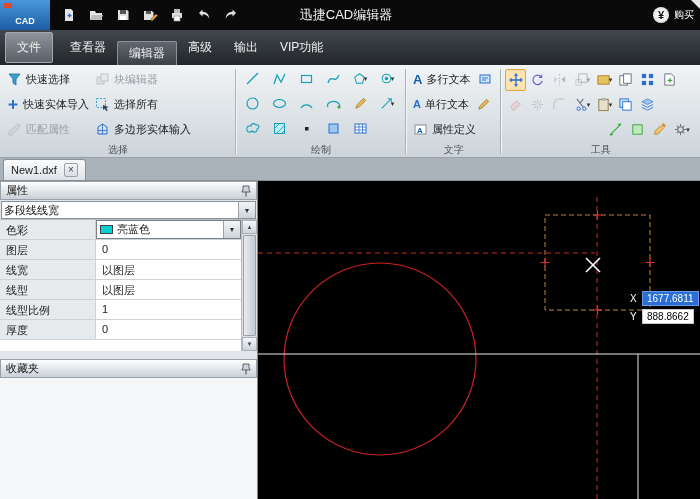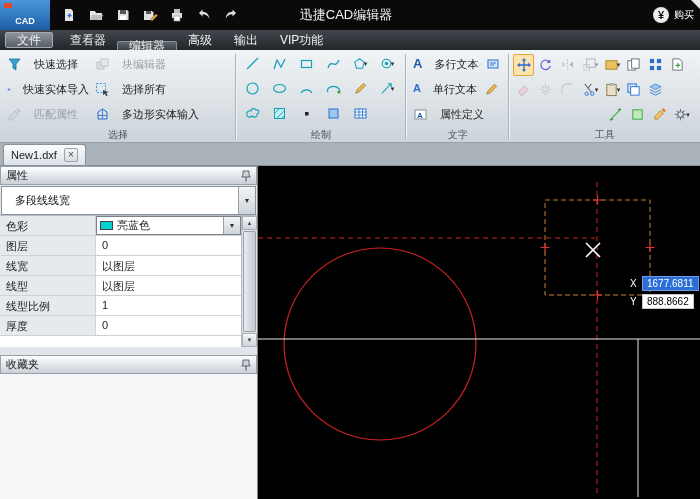--- a/index.html
+++ b/index.html
@@ -14,32 +14,32 @@
   .tb-icons{display:flex;align-items:center;gap:9px;margin-left:10px}
   .tb-btn{width:18px;height:18px;display:flex;align-items:center;justify-content:center;cursor:pointer}
   .tb-title{position:absolute;left:0;right:8px;text-align:center;color:#f2f2f2;font-size:13px;pointer-events:none}
   .tb-right{position:absolute;right:6px;top:0;height:30px;display:flex;align-items:center;gap:5px}
   .buy-coin{width:16px;height:16px;border-radius:50%;background:radial-gradient(#ffffff,#d8d8d8);color:#111;
     font-size:11px;font-weight:bold;display:flex;align-items:center;justify-content:center}
   .buy-label{color:#fff;font-size:10px;cursor:pointer}
   .corner-glyph{position:absolute;top:0;right:0;width:0;height:0;border-top:9px solid #e8e8e8;border-left:9px solid transparent}
 
   
-  .menubar{height:20px;background:linear-gradient(#41474d,#22262a);display:flex;align-items:stretch;padding-left:5px;flex:none}
+  .menubar{height:35px;background:linear-gradient(#41474d,#22262a);display:flex;align-items:stretch;padding-left:5px;flex:none}
   .menu-item{color:#f0f0f0;font-size:12px;padding:0 11px;display:flex;align-items:center;cursor:pointer;white-space:nowrap}
   .menu-item.file{background:linear-gradient(#8d949b,#595f66);border:1px solid #a2a9b0;border-radius:2px;margin:2px 6px 2px 0}
   .menu-item.active{background:linear-gradient(#60676e,#3a4046);border:1px solid #8a9199;border-bottom:none;border-radius:2px 2px 0 0;margin-top:11px}
 
   
   .ribbon{height:93px;background:linear-gradient(#f1f4f6,#ccd4da);border-bottom:1px solid #99a1a9;display:flex;padding:1px 2px 0;flex:none}
   .rgroup{display:flex;flex-direction:column;padding:1px 2px 0}
   .rgroup-label{margin-top:auto;height:13px;line-height:12px;font-size:10px;color:#4a5056;text-align:center}
   .rsep{width:2px;margin:3px 1px;border-left:1px solid #aab2ba;border-right:1px solid #f2f5f8}
   .rrow{display:flex;align-items:center;height:25px}
-  .rbtn{display:flex;gap:12px;font-size:11px;color:#1c1c1c;padding:2px 3px;cursor:pointer;white-space:nowrap}
+  .rbtn{display:flex;align-items:center;gap:4px;font-size:11px;color:#1c1c1c;padding:2px 3px;cursor:pointer;white-space:nowrap}
   .rbtn.disabled{color:#98a0a6}
   .rbtn.disabled svg{opacity:.45}
   .sel-grid{display:grid;grid-template-columns:88px 140px;grid-auto-rows:25px;align-items:center}
   .icell{width:24px;height:23px;display:flex;align-items:center;justify-content:center;cursor:pointer;position:relative}
   .dd{font-size:7px;color:#333;margin-left:-2px}
   .draw-grid{display:grid;grid-template-columns:repeat(6,27px);grid-auto-rows:25px}
   .tgrid{display:flex;flex-direction:column}
   .tgrid .rrow{justify-content:flex-start}
   .Aicon{font-weight:bold;color:#1a5fae;font-size:13px;line-height:13px}
   .Aicon.small{font-size:11px;color:#2a6fd0}
@@ -56,22 +56,22 @@
     border-radius:3px 3px 0 0;display:flex;align-items:center;gap:7px;font-size:11px;color:#1c1c1c;padding:0 7px;cursor:pointer}
   .tab-close{width:14px;height:14px;border:1px solid #9aa1a8;background:linear-gradient(#f4f6f8,#d8dde2);font-size:10px;
     line-height:12px;text-align:center;color:#444;border-radius:2px;cursor:pointer}
 
   
   .workspace{flex:1;display:flex;min-height:0}
   .left-panel{width:258px;flex:none;background:#e2e6ea;border-right:1px solid #7c848c;display:flex;flex-direction:column}
   .panel-header{height:19px;flex:none;background:linear-gradient(#fdfefe,#c9d0d7);border:1px solid #99a1a8;
     display:flex;align-items:center;justify-content:space-between;padding:0 5px;font-size:11px;color:#111}
   .panel-header .pin{cursor:pointer;display:flex;align-items:center}
-  .combo{height:29px;flex:none;margin:1px 1px 0;background:#fff;border:1px solid #8a9299;display:flex;align-items:center;
-    justify-content:space-between;font-size:11px;color:#111;padding-left:13px;cursor:pointer}
+  .combo{height:18px;flex:none;margin:1px 1px 0;background:#fff;border:1px solid #8a9299;display:flex;align-items:center;
+    justify-content:space-between;font-size:11px;color:#111;padding-left:2px;cursor:pointer}
   .combo-arrow{width:17px;align-self:stretch;background:linear-gradient(#f2f5f7,#cdd4da);border-left:1px solid #9aa1a8;
     font-size:7px;display:flex;align-items:center;justify-content:center;color:#333}
   .prop-wrap{height:132px;flex:none;display:flex;border-top:1px solid #b8bec4;background:#fff}
   .prop-grid{flex:1}
   .prow{display:flex;height:20px;border-bottom:1px solid #cdd2d6;font-size:11px}
   .pkey{width:96px;flex:none;background:#e7eaed;border-right:1px solid #cdd2d6;padding:3px 0 0 6px;color:#1c1c1c}
   .pval{flex:1;background:#fff;padding:3px 0 0 6px;color:#1c1c1c;display:flex;align-items:flex-start}
   .color-combo{flex:1;height:19px;margin:-3px 0 0 -6px;border:1px solid #7a8288;background:#fff;display:flex;align-items:center;cursor:pointer}
   .swatch{width:13px;height:9px;background:#00d2d2;border:1px solid #444;margin:0 4px 0 3px;flex:none}
   .color-combo .combo-arrow{margin-left:auto}

